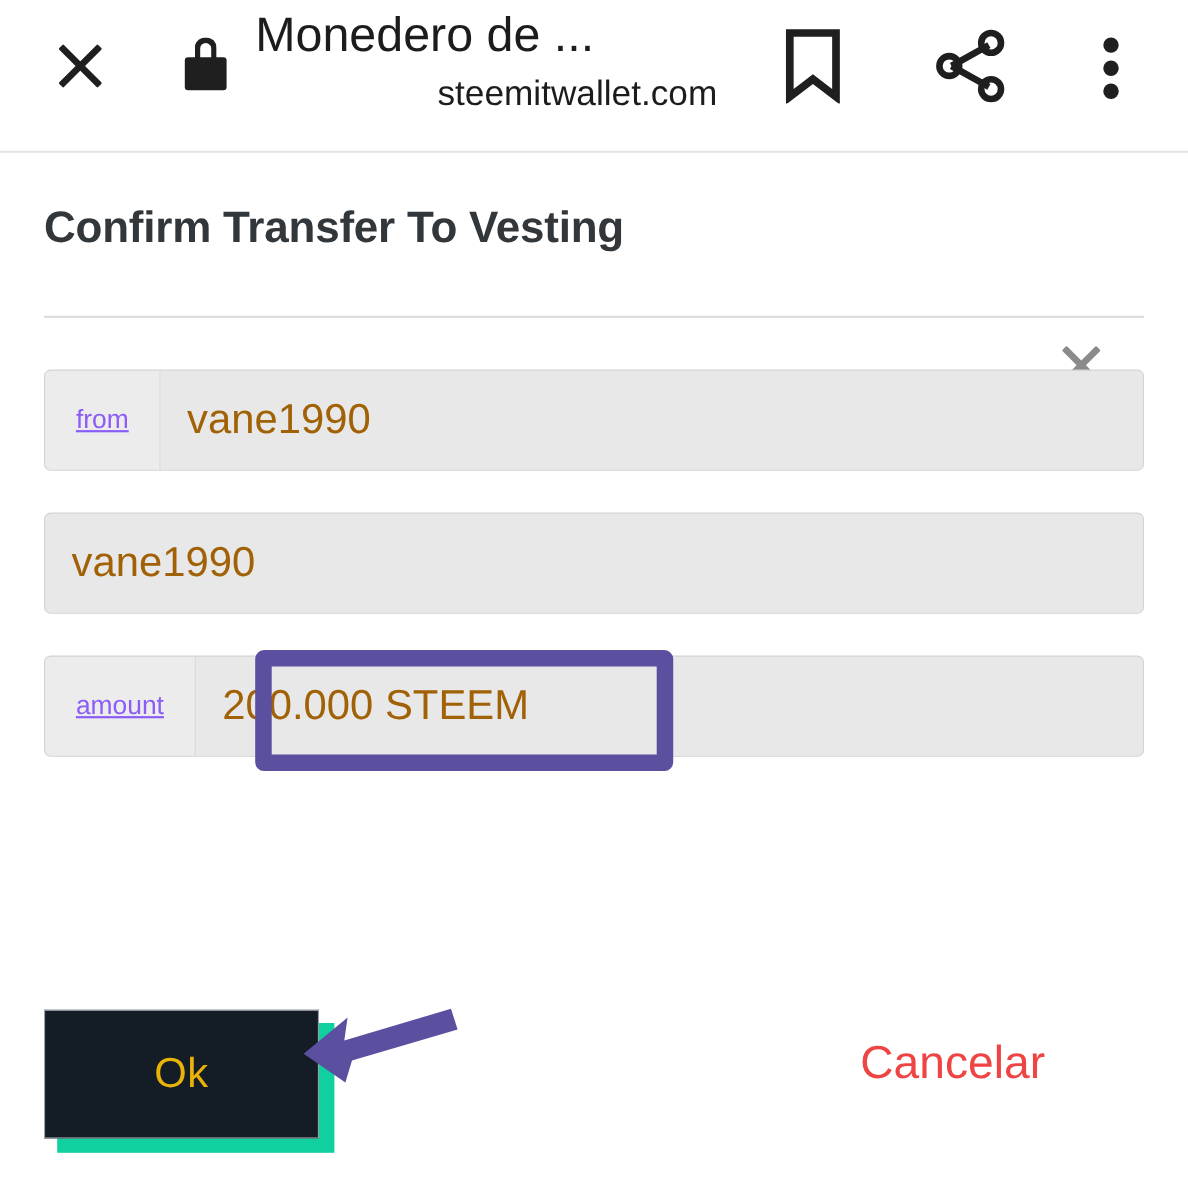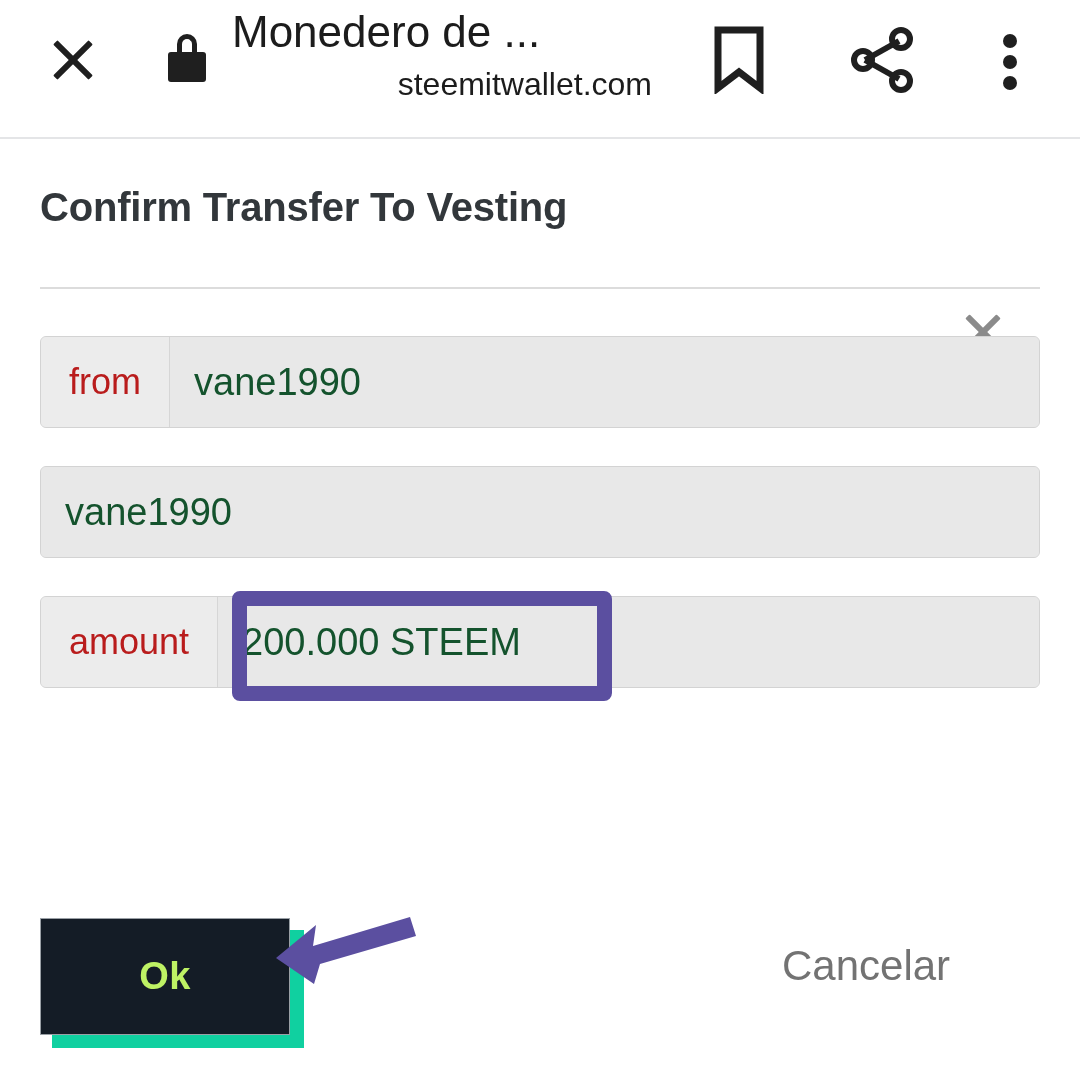--- a/index.html
+++ b/index.html
@@ -173,33 +173,34 @@
     overflow: hidden;
   }
 
   .row-label {
     display: flex;
     align-items: center;
     justify-content: center;
     padding: 0 28px;
     background: #ececec;
     border-right: 1px solid #d6d6d6;
-    font-size: 36px;
-    color: #b91c1c;
+    font-size: 24px;
+    color: #8b5cf6;
     white-space: nowrap;
     flex: 0 0 auto;
+    text-decoration: underline;
   }
 
   .row-value {
     display: flex;
     align-items: center;
     padding: 0 24px;
     flex: 1 1 auto;
     font-size: 38px;
-    color: #14532d;
+    color: #a16207;
     background: #e8e8e8;
     white-space: nowrap;
     overflow: hidden;
   }
 
   
   .annot-box {
     position: absolute;
     left: 232px; top: 591px;
     width: 380px;
@@ -226,32 +227,32 @@
     height: 117px;
     background: #141c26;
     border: 1px solid #9aa0a6;
     display: flex;
     align-items: center;
     justify-content: center;
     z-index: 6;
     cursor: pointer;
   }
   .ok-button span {
-    color: #bef264;
+    color: #eab308;
     font-size: 38px;
-    font-weight: bold;
+    font-weight: normal;
     letter-spacing: 0.5px;
     text-align: center;
   }
 
   .cancel-button {
     position: absolute;
     left: 782px; top: 942px;
     font-size: 42px;
-    color: #737373;
+    color: #ef4444;
     cursor: pointer;
     background: none;
     border: none;
     font-family: inherit;
   }
 
   
   .annot-arrow {
     position: absolute;
     left: 268px; top: 905px;

